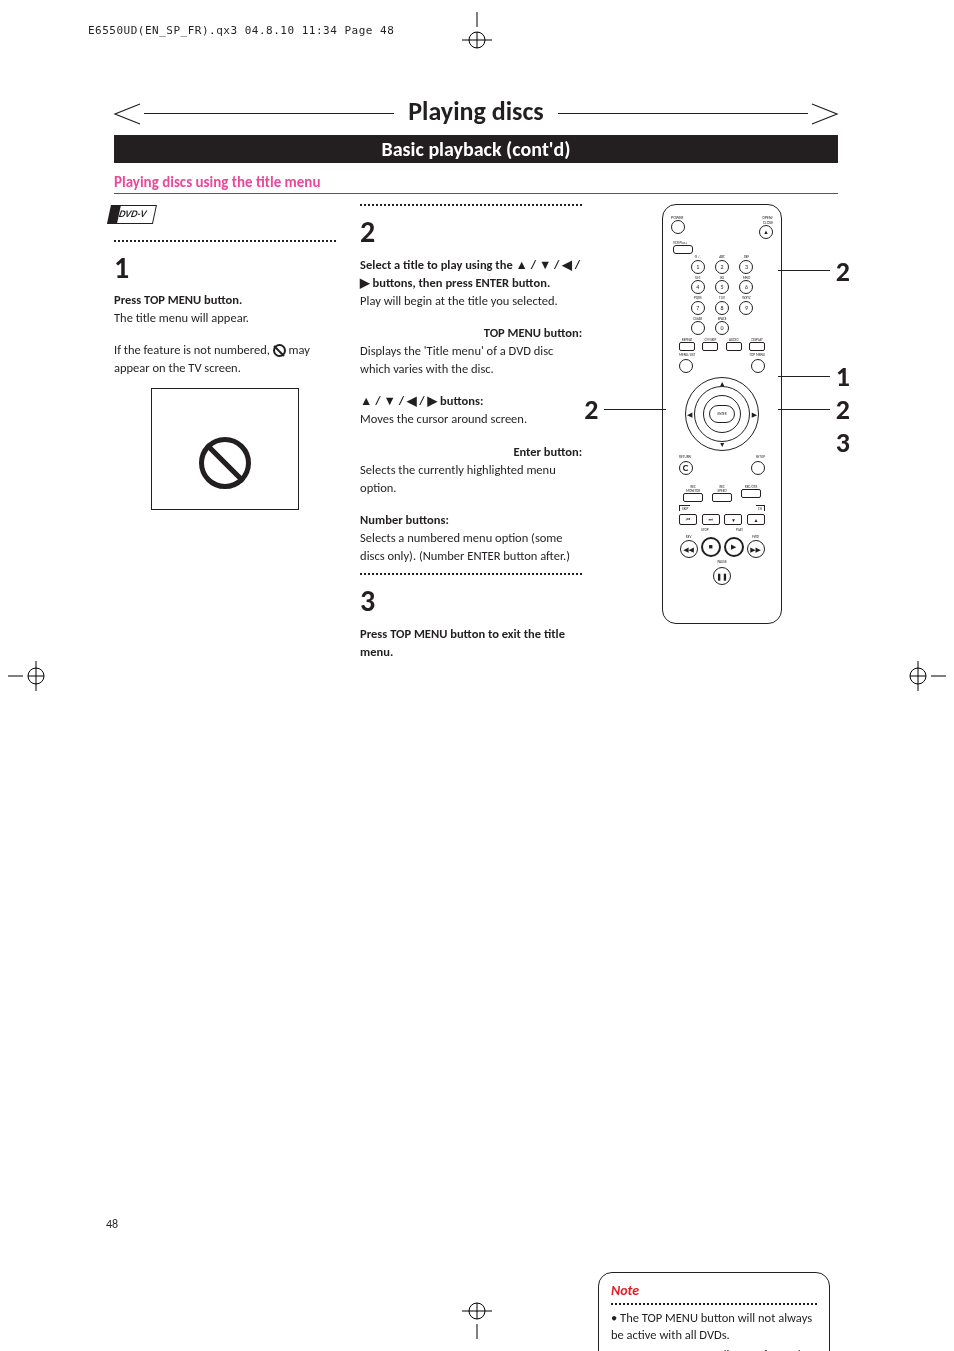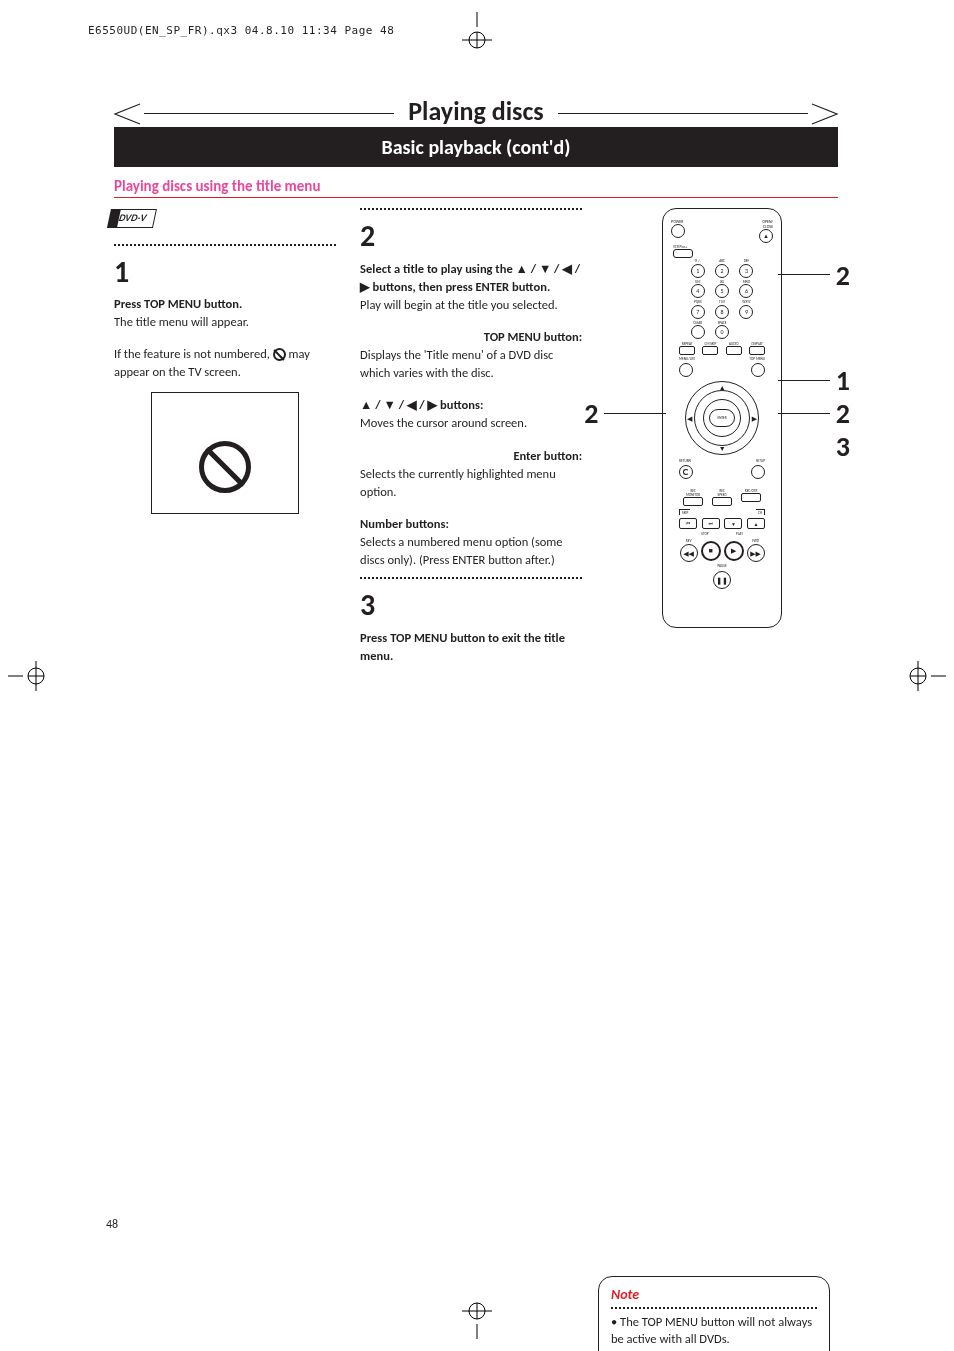--- a/index.html
+++ b/index.html
@@ -37,21 +37,21 @@
   }
   .page {
     position: absolute;
     top: 95px;
     left: 106px;
     width: 740px;
   }
   .title-bar {
     position: relative;
     text-align: center;
-    margin-bottom: 0;
+    margin-bottom: 8px;
   }
   .title-bar .chev-left,
   .title-bar .chev-right {
     position: absolute;
     top: 8px;
     height: 22px;
   }
   .title-bar .chev-left { left: 6px; }
   .title-bar .chev-right { right: 6px; }
   .title-bar h1 {
@@ -68,21 +68,21 @@
     background: #231f20;
   }
   .title-bar .line-l { left: 38px; width: 250px; }
   .title-bar .line-r { right: 38px; width: 250px; }
   .sub-bar {
     background: #231f20;
     color: #fff;
     text-align: center;
     font-size: 20px;
     font-weight: bold;
-    padding: 8px 0;
+    padding: 2px 0;
     margin: 0 8px 10px 8px;
   }
   .section-head {
     color: #ec4899;
     font-weight: bold;
     font-size: 15px;
     border-bottom: 1px solid #e31b23;
     padding-bottom: 2px;
     margin: 0 8px 10px 8px;
   }
@@ -287,21 +287,21 @@
       <p class="bold" style="margin-top:14px;text-align:right;">TOP MENU button:</p>
       <p>Displays the 'Title menu' of a DVD disc which varies with the disc.</p>
 
       <p class="bold" style="margin-top:14px;">▲ / ▼ / ◀ / ▶ buttons:</p>
       <p>Moves the cursor around screen.</p>
 
       <p class="bold" style="margin-top:14px;text-align:right;">Enter button:</p>
       <p>Selects the currently highlighted menu option.</p>
 
       <p class="bold" style="margin-top:14px;">Number buttons:</p>
-      <p>Selects a numbered menu option (some discs only). (Press ENTER button after.)</p>
+      <p>Selects a numbered menu option (some discs only). (Number ENTER button after.)</p>
 
       <div class="dotline"></div>
       <div class="big-num">3</div>
       <p class="bold">Press TOP MENU button to exit the title menu.</p>
     </div>
 
     <div class="col3">
       <div style="position:relative; width:100%;">
         <div class="remote">
           <div class="toprow">

